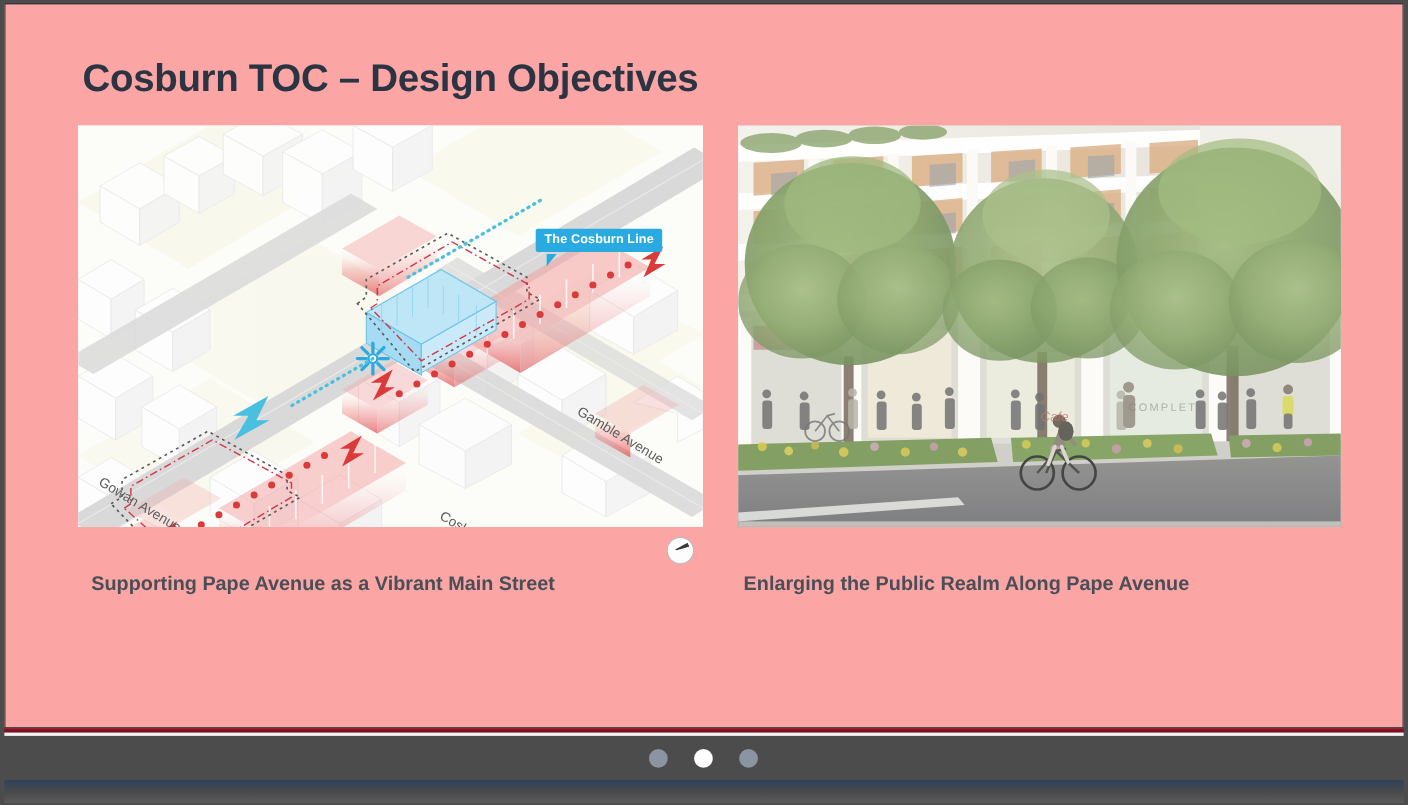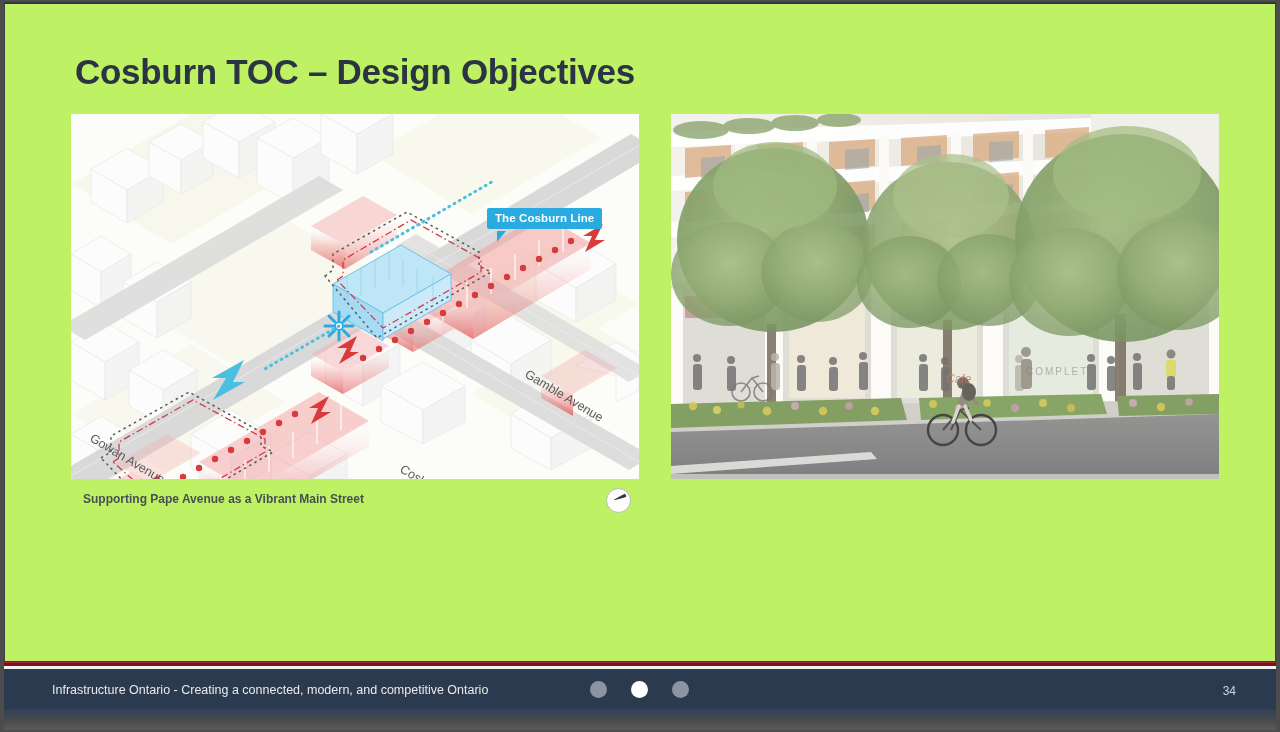--- a/index.html
+++ b/index.html
@@ -15,21 +15,21 @@
     position: relative;
     width: 1280px; height: 732px;
     background: #4c4c4c;
   }
 
   
   .slide {
     position: absolute;
     left: 4px; top: 2px;
     width: 1272px; height: 660px;
-    background: #bef264;
+    background: #fca5a5;
     border: 1px solid #3c3c44;
     border-top: 2px solid #35353d;
     overflow: hidden;
   }
 
   .slide-title {
     position: absolute;
     left: 70px; top: 48px;
     font-size: 35px;
     font-weight: bold;
@@ -37,24 +37,25 @@
     letter-spacing: -0.3px;
     white-space: nowrap;
   }
 
   
   .panel-left  { position: absolute; left: 66px;  top: 110px; width: 568px; height: 365px; }
   .panel-right { position: absolute; left: 666px; top: 110px; width: 548px; height: 365px; }
 
   .caption {
     position: absolute;
-    font-size: 12px;
+    font-size: 18px;
     font-weight: bold;
     color: #4a4e57;
     white-space: nowrap;
+    margin-top: 28px;
   }
   .caption-left  { left: 78px;  top: 488px; }
   .caption-right { left: 671px; top: 488px; }
 
   
   .busy-cursor {
     position: absolute;
     left: 601px; top: 484px;
     width: 25px; height: 25px;
   }
@@ -694,29 +695,26 @@
           </g>
 
           <rect x="0" y="0" width="548" height="365" fill="#ffffff" opacity="0.06"></rect>
         </svg>
 
         <div class="sign-cafe">Cafe</div>
         <div class="store-sign sign-complete">COMPLETE</div>
       </div>
     </div>
 
+    <div class="caption caption-right">Enlarging the Public Realm Along Pape Avenue</div>
   </div>
 
   <div class="redline"></div>
   <div class="redline2"></div>
 
-  <div class="footer">
-    <div class="footer-text">Infrastructure Ontario - Creating a connected, modern, and competitive Ontario</div>
-    <div class="page-num">34</div>
-  </div>
 
   <div class="dots">
     <div class="dot"></div>
     <div class="dot active"></div>
     <div class="dot"></div>
   </div>
 
   <div class="scrollzone">
     
   </div>

